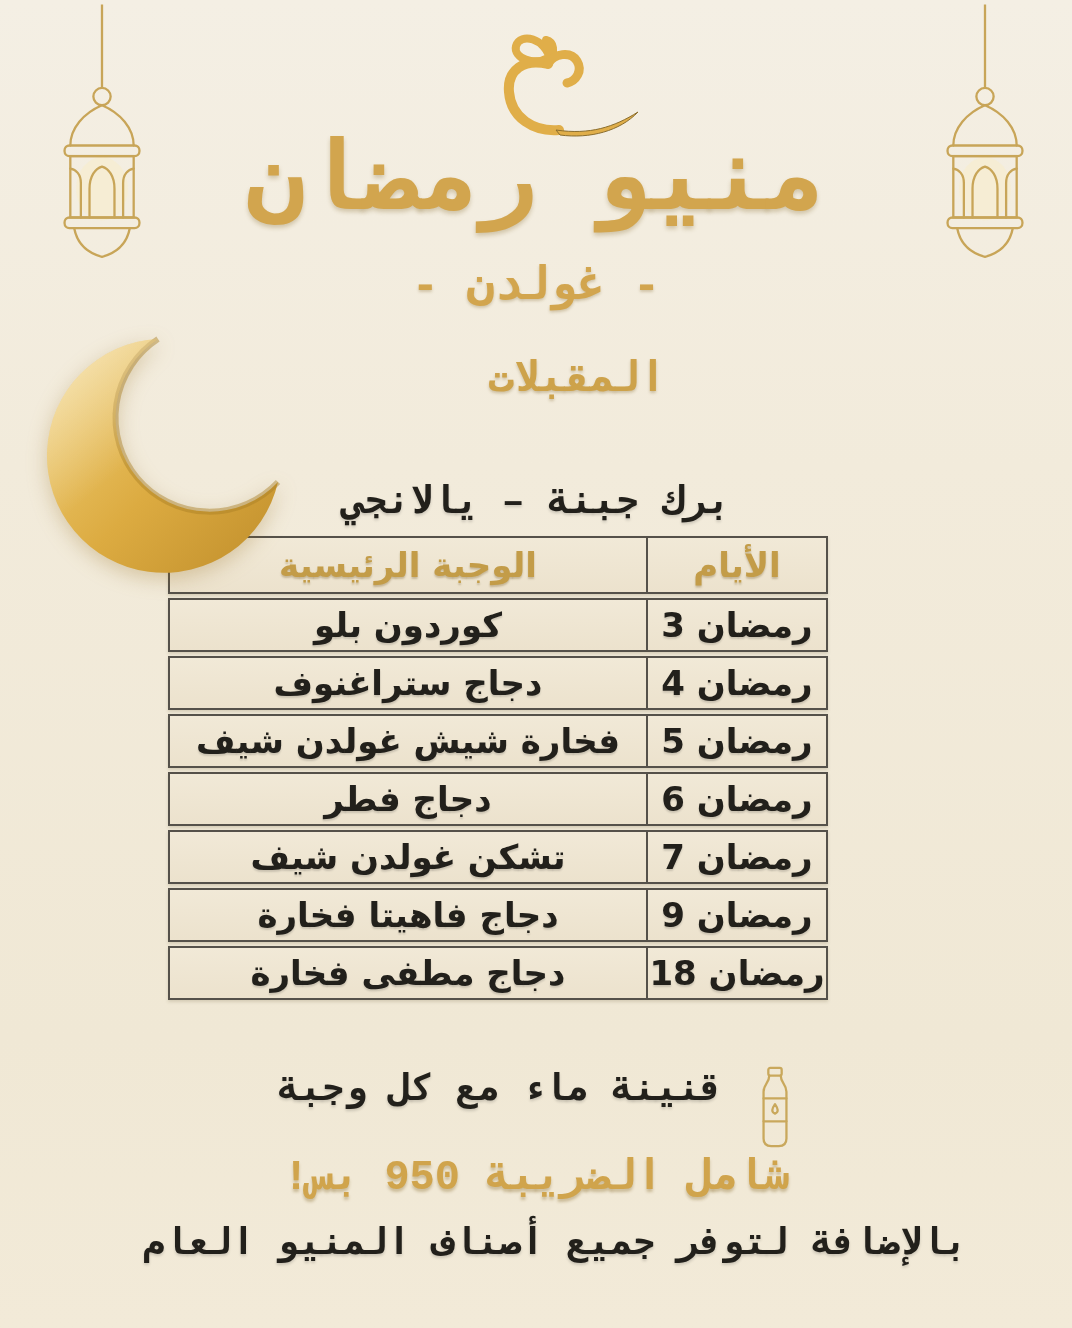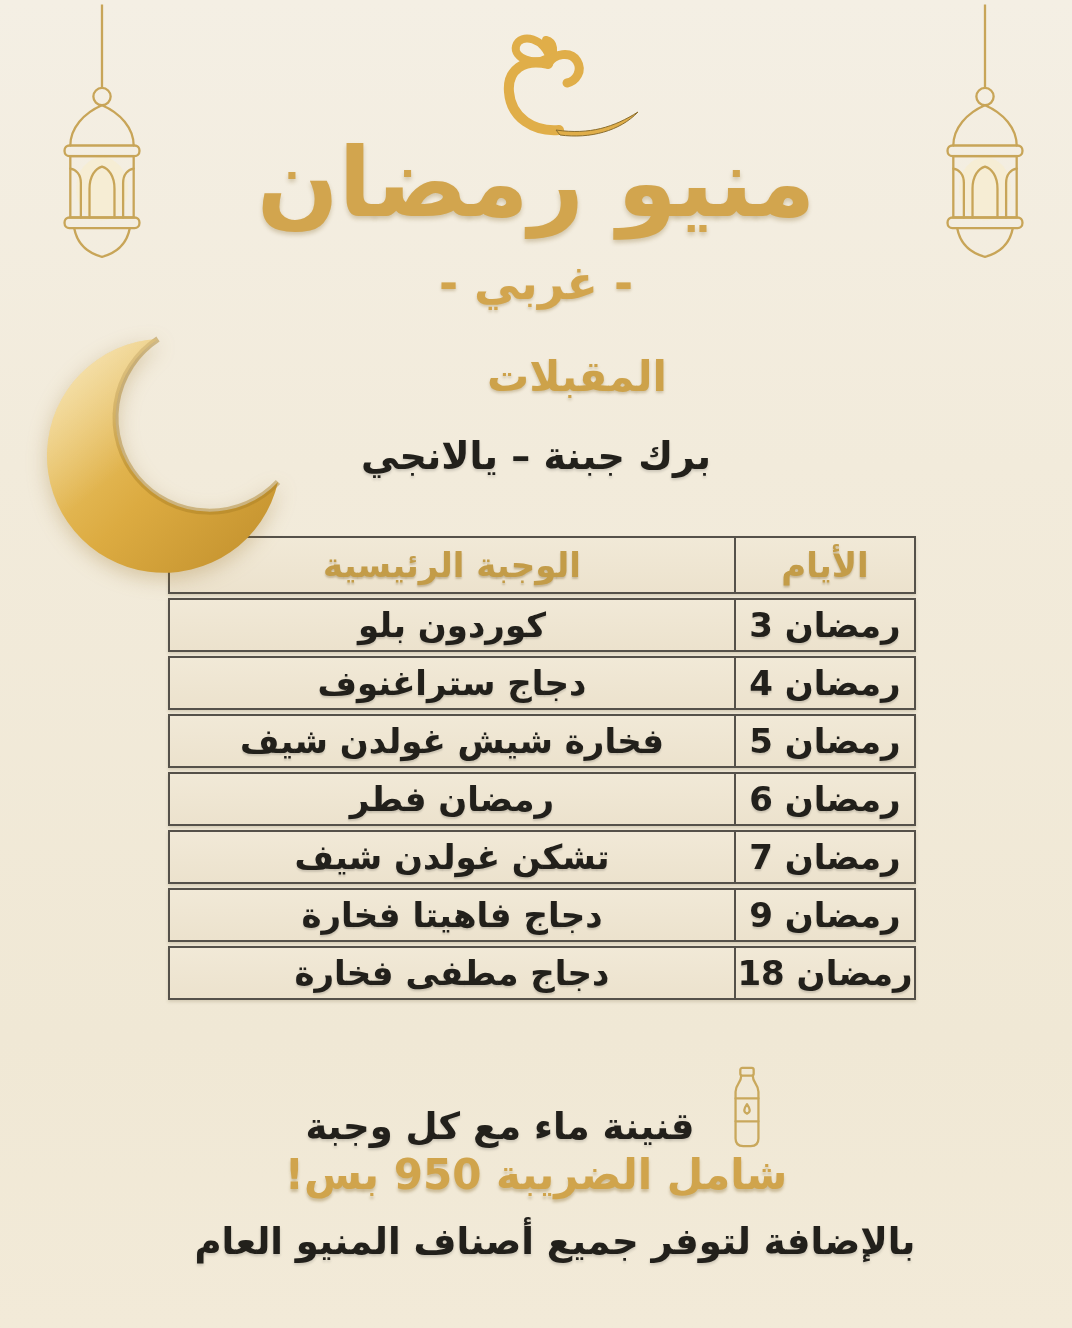--- a/index.html
+++ b/index.html
@@ -7,64 +7,64 @@
     position:relative;
     width:1072px; height:1328px;
     overflow:hidden;
     background:#f2ecdd;
     background-image:linear-gradient(180deg,#f4efe4 0%,#f2ebdb 35%,#f0e8d5 78%,#f2ead8 100%);
     font-family:"DejaVu Sans", sans-serif;
     font-weight:bold;
     color:#22201b;
   }
   .abs { position:absolute; }
-  .centered { left:0; width:100%; text-align:center; }
+  .centered { left:0; width:100%; text-align:center;font-family:Liberation Mono, monospace; }
 
   .title {
     top:126px; font-size:96px; line-height:1.2; color:#d2a54e;
     text-shadow:0 3px 4px rgba(122,92,30,.28);
     direction:rtl;
   }
   .subtitle {
     top:256px; font-size:46px; color:#d2a54e;
     text-shadow:0 2px 3px rgba(122,92,30,.28);
     direction:rtl;
   }
   .appetizers-heading {
     top:352px; font-size:42px; color:#cda24a;
     text-shadow:0 2px 3px rgba(122,92,30,.3);
     direction:rtl;
     margin-left:41px;
   }
   .app-line { font-size:38px; direction:rtl; text-shadow:0 2px 3px rgba(0,0,0,.16); }
   .app-line-1 { top:410px; }
-  .app-line-2 { top:434px; }
+  .app-line-2 { top:478px; }
 
   .menu-table {
-    position:absolute; left:168px; top:536px; width:748px;
+    position:absolute; left:168px; top:536px; width:660px;
     display:flex; flex-direction:column; gap:4px; z-index:2;text-align:right;
   }
   .t-row {
     display:flex; flex-direction:row; height:54px; box-sizing:border-box;
     border:2px solid #55514a;
     background:linear-gradient(180deg,#f1e9d7 0%,#ece2cd 100%);
     box-shadow:0 2px 3px rgba(90,75,40,.18);
   }
   .t-row.t-header { height:58px; }
   .cell {
     display:flex; align-items:center; justify-content:center;
     box-sizing:border-box; font-size:34px;
     text-shadow:0 2px 2px rgba(0,0,0,.15);
   }
   .cell-dish { flex:1; direction:rtl; }
   .cell-day  { width:180px; border-left:2px solid #55514a; direction:ltr; }
   .t-header .cell { color:#c39c48; text-shadow:0 2px 2px rgba(110,80,20,.3); }
 
   .water-note {
-    top:1066px; display:flex; justify-content:center; align-items:flex-end; gap:32px;
+    top:1066px; display:flex; justify-content:center; align-items:flex-start; gap:32px;
   }
   .water-note .note-text { font-size:37px; direction:rtl; text-shadow:0 2px 3px rgba(0,0,0,.16); }
   .price-line {
     top:1150px; font-size:42px; color:#d0a44c; direction:rtl;
     text-shadow:0 3px 3px rgba(124,92,24,.32);
   }
   .extra-note { top:1220px; font-size:37px; direction:rtl; text-shadow:0 2px 3px rgba(0,0,0,.16);padding-left:19px; }
 
   .lantern-svg { stroke:#c8a558; stroke-width:2.4; fill:none; stroke-linecap:round; }
   .moon-svg { filter:drop-shadow(0 6px 10px rgba(150,110,30,.30)); }
@@ -106,21 +106,21 @@
   <svg class="abs" style="left:462px; top:26px; z-index:2" width="180" height="112" viewBox="0 0 180 112">
     <g fill="none" stroke="#e0ae49" stroke-linecap="round">
       <path d="M88,34 C84,12 58,6 54,20 C51,32 72,40 86,32 C94,27 92,16 84,14" stroke-width="8"></path>
       <path d="M86,38 C62,32 45,44 47,66 C49,92 72,106 97,104" stroke-width="10"></path>
       <path d="M86,38 C92,27 109,25 115,35 C121,45 114,55 105,57" stroke-width="9"></path>
     </g>
     <path d="M94,104 C128,109 152,101 176,86 C158,105 128,113 98,109 Z" fill="#e0ae49" stroke="#8a6d2d" stroke-width="1"></path>
   </svg>
 
   <div class="abs centered title">منيو رمضان</div>
-  <div class="abs centered subtitle">- غربي -</div>
+  <div class="abs centered subtitle">- غولدن -</div>
 
   <svg class="abs moon-svg" style="left:42px; top:330px; z-index:3" width="246" height="252" viewBox="0 0 246 252">
     <defs>
       <linearGradient id="moonGold" x1="0" y1="0" x2="1" y2="1">
         <stop offset="0" stop-color="#f3d47e"></stop>
         <stop offset="0.55" stop-color="#dcab41"></stop>
         <stop offset="1" stop-color="#c08e2b"></stop>
       </linearGradient>
       <linearGradient id="moonHi" x1="0" y1="0" x2="0.8" y2="1">
         <stop offset="0" stop-color="#ffffff" stop-opacity="0.55"></stop>
@@ -146,21 +146,21 @@
     </div>
     <div class="t-row">
       <div class="cell cell-dish">دجاج ستراغنوف</div>
       <div class="cell cell-day">4 رمضان</div>
     </div>
     <div class="t-row">
       <div class="cell cell-dish">فخارة شيش غولدن شيف</div>
       <div class="cell cell-day">5 رمضان</div>
     </div>
     <div class="t-row">
-      <div class="cell cell-dish">رمضان فطر</div>
+      <div class="cell cell-dish">دجاج فطر</div>
       <div class="cell cell-day">6 رمضان</div>
     </div>
     <div class="t-row">
       <div class="cell cell-dish">تشكن غولدن شيف</div>
       <div class="cell cell-day">7 رمضان</div>
     </div>
     <div class="t-row">
       <div class="cell cell-dish">دجاج فاهيتا فخارة</div>
       <div class="cell cell-day">9 رمضان</div>
     </div>

